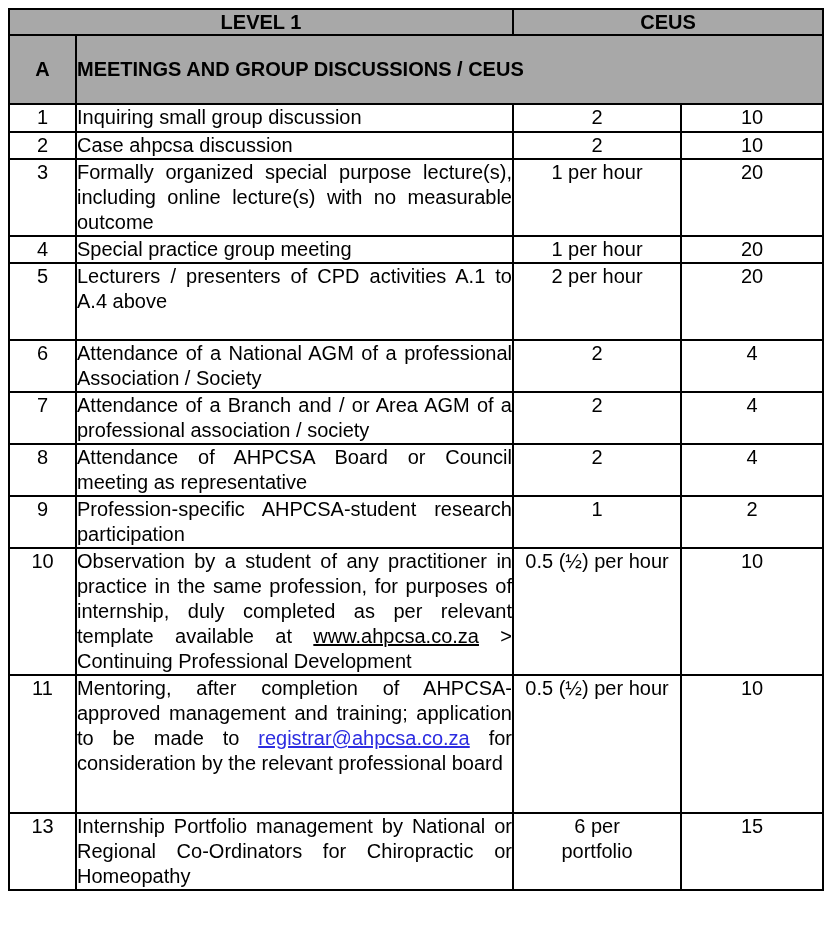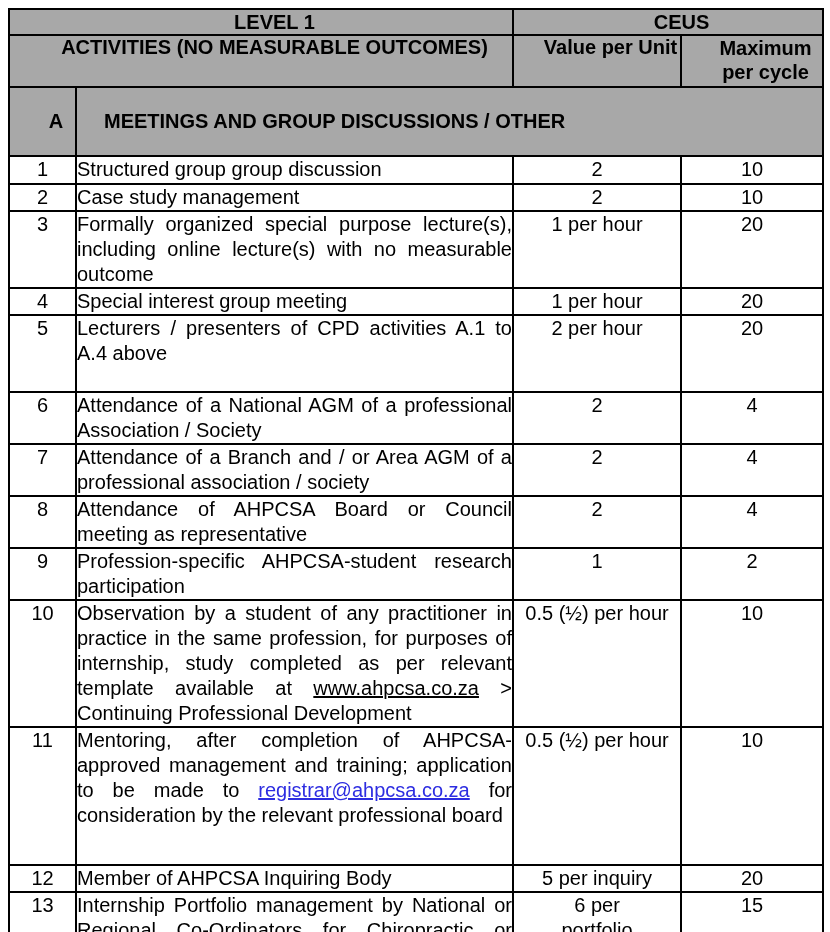--- a/index.html
+++ b/index.html
@@ -24,21 +24,20 @@
   table.cpd td {
     border: 2px solid #000;
     vertical-align: top;
     overflow: hidden;
     padding: 0;
   }
   
   tr.gray td {
     background: #a8a8a8;
     font-weight: bold;
-    padding-left: 27px;
   }
   tr.h1 td {
     height: 24px;
     text-align: center;
     vertical-align: middle;
     line-height: 22px;
   }
   tr.h2 td { height: 50px; }
   td.activities-cell {
     vertical-align: bottom;
@@ -100,59 +99,51 @@
       <col style="width:67px">
       <col style="width:437px">
       <col style="width:168px">
       <col style="width:142px">
     </colgroup>
     <tbody id="table-body">
       <tr class="gray h1">
         <td colspan="2">LEVEL 1</td>
         <td colspan="2">CEUS</td>
       </tr>
-      <tr class="gray h2">
-        <td colspan="2" class="activities-cell">ACTIVITIES (NO MEASURABLE OUTCOMES)</td>
-        <td class="vpu-cell">Value per Unit</td>
-        <td class="mpc-cell">
-          <span>Maximum</span>
-          <span>per cycle</span>
-        </td>
-      </tr>
       <tr class="gray section">
         <td class="section-code-cell">A</td>
-        <td colspan="3" class="section-title-cell">MEETINGS AND GROUP DISCUSSIONS / OTHER</td>
+        <td colspan="3" class="section-title-cell">MEETINGS AND GROUP DISCUSSIONS / CEUS</td>
       </tr>
     <tr style="height: 28px;">
           <td class="num-cell">1</td>
-          <td class="act-cell"><span>Structured group group discussion</span></td>
+          <td class="act-cell"><span>Inquiring small group discussion</span></td>
           <td class="val-cell">
             <div>2</div>
           </td>
           <td class="max-cell">10</td>
         </tr>
         <tr style="height: 25px;">
           <td class="num-cell">2</td>
-          <td class="act-cell"><span>Case study management</span></td>
+          <td class="act-cell"><span>Case ahpcsa discussion</span></td>
           <td class="val-cell">
             <div>2</div>
           </td>
           <td class="max-cell">10</td>
         </tr>
         <tr style="height: 75px;">
           <td class="num-cell">3</td>
           <td class="act-cell"><span>Formally organized special purpose lecture(s), including online lecture(s) with no measurable outcome</span></td>
           <td class="val-cell">
             <div>1 per hour</div>
           </td>
           <td class="max-cell">20</td>
         </tr>
         <tr style="height: 25px;">
           <td class="num-cell">4</td>
-          <td class="act-cell"><span>Special interest group meeting</span></td>
+          <td class="act-cell"><span>Special practice group meeting</span></td>
           <td class="val-cell">
             <div>1 per hour</div>
           </td>
           <td class="max-cell">20</td>
         </tr>
         <tr style="height: 77px;">
           <td class="num-cell">5</td>
           <td class="act-cell"><span>Lecturers / presenters of CPD activities A.1 to A.4 above</span></td>
           <td class="val-cell">
             <div>2 per hour</div>
@@ -186,41 +177,33 @@
         <tr style="height: 50px;">
           <td class="num-cell">9</td>
           <td class="act-cell"><span>Profession-specific AHPCSA-student research participation</span></td>
           <td class="val-cell">
             <div>1</div>
           </td>
           <td class="max-cell">2</td>
         </tr>
         <tr style="height: 125px;">
           <td class="num-cell">10</td>
-          <td class="act-cell"><span>Observation by a student of any practitioner in practice in the same profession, for purposes of internship, study completed as per relevant template available at </span><span class="link-plain">www.ahpcsa.co.za</span><span> &gt; Continuing Professional Development</span></td>
+          <td class="act-cell"><span>Observation by a student of any practitioner in practice in the same profession, for purposes of internship, duly completed as per relevant template available at </span><span class="link-plain">www.ahpcsa.co.za</span><span> &gt; Continuing Professional Development</span></td>
           <td class="val-cell">
             <div>0.5 (½) per hour</div>
           </td>
           <td class="max-cell">10</td>
         </tr>
         <tr style="height: 138px;">
           <td class="num-cell">11</td>
           <td class="act-cell"><span>Mentoring, after completion of AHPCSA-approved management and training; application to be made to </span><span class="link-blue">registrar@ahpcsa.co.za</span><span> for consideration by the relevant professional board</span></td>
           <td class="val-cell">
             <div>0.5 (½) per hour</div>
           </td>
           <td class="max-cell">10</td>
-        </tr>
-        <tr style="height: 25px;">
-          <td class="num-cell">12</td>
-          <td class="act-cell"><span>Member of AHPCSA Inquiring Body</span></td>
-          <td class="val-cell">
-            <div>5 per inquiry</div>
-          </td>
-          <td class="max-cell">20</td>
         </tr>
         <tr style="height: 73px;">
           <td class="num-cell">13</td>
           <td class="act-cell"><span>Internship Portfolio management by National or Regional Co-Ordinators for Chiropractic or Homeopathy</span></td>
           <td class="val-cell">
             <div>6 per</div>
             <div>portfolio</div>
           </td>
           <td class="max-cell">15</td>
         </tr>

